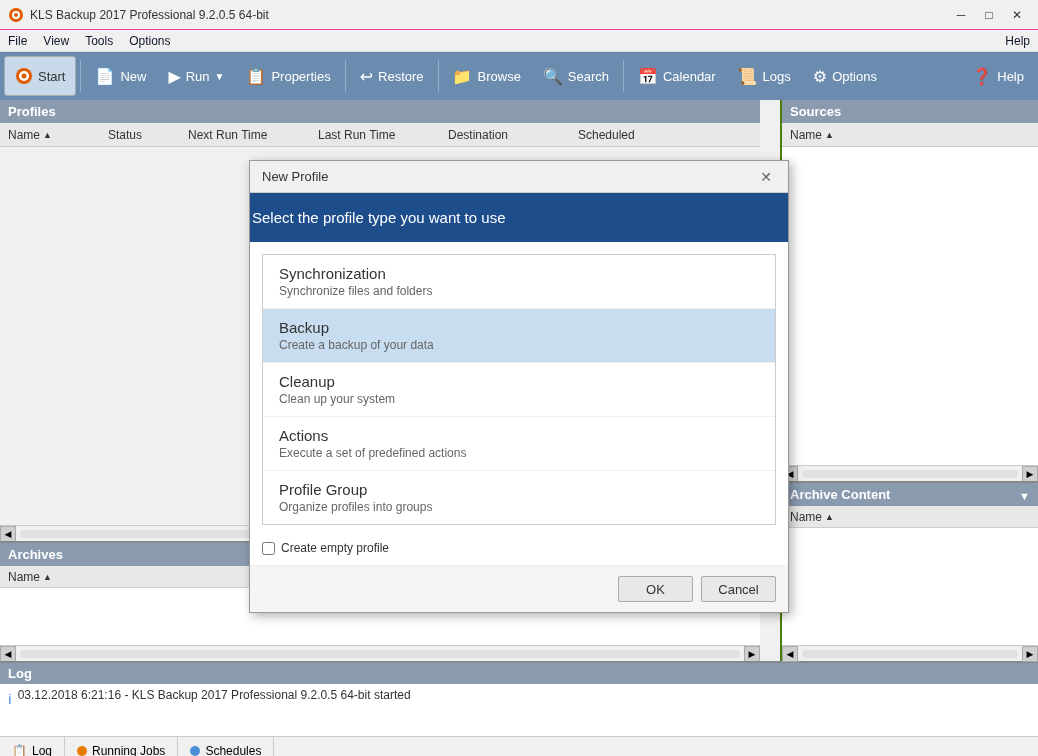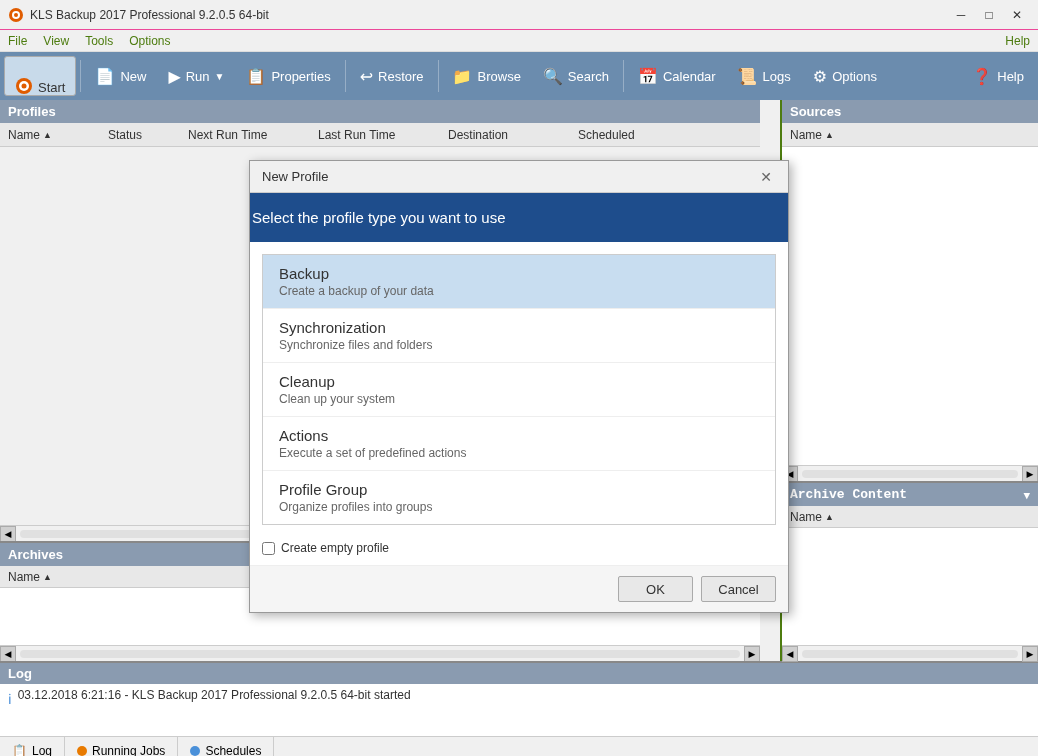--- a/index.html
+++ b/index.html
@@ -7,26 +7,26 @@
 
     
     .title-bar { height: 30px; background: #f0f0f0; display: flex; align-items: center; padding: 0 8px; border-bottom: 1px solid #ec4899; }
     .title-bar-icon { width: 16px; height: 16px; margin-right: 6px; }
     .title-bar-text { font-size: 12px; color: #333; flex: 1; }
     .title-bar-controls { display: flex; gap: 2px; }
     .title-bar-btn { width: 26px; height: 20px; background: none; border: none; cursor: pointer; font-size: 12px; color: #333; display: flex; align-items: center; justify-content: center; }
 
     
     .menu-bar { height: 22px; background: #f0f0f0; display: flex; align-items: center; border-bottom: 1px solid #ddd; }
-    .menu-item { padding: 2px 8px; font-size: 12px; color: #4d7c0f; cursor: pointer; height: 100%; display: flex; align-items: center; }
+    .menu-item { padding: 2px 8px; font-size: 12px; color: #0f172a; cursor: pointer; height: 100%; display: flex; align-items: center; }
 
     
     .toolbar { height: 48px; background: #6b8cae; display: flex; align-items: center; padding: 0 4px; gap: 2px; }
     .toolbar-btn { height: 40px; padding: 0 10px; background: none; border: none; color: white; cursor: pointer; display: flex; align-items: center; gap: 5px; font-size: 13px; border-radius: 3px; white-space: nowrap; }
-    .toolbar-btn.start { background: #c8daea; color: #333; border: 1px solid #aaa; align-items: flex-end; }
+    .toolbar-btn.start { background: #c8daea; color: #333; border: 1px solid #aaa; }
     .toolbar-sep { width: 1px; height: 32px; background: rgba(255,255,255,0.3); margin: 0 2px; }
     .help-btn { margin-left: auto; }
     .run-dropdown { font-size: 10px; }
 
     
     .main-area { display: flex; height: calc(756px - 30px - 22px - 48px - 22px - 45px - 28px); gap: 20px; }
     .panel-header { background: #8a9bb0; color: white; padding: 4px 8px; font-weight: bold; font-size: 13px; }
     .panel-columns { display: flex; background: #e8e8e8; border-bottom: 1px solid #ccc; height: 24px; align-items: center; }
     .col-header { padding: 0 8px; font-size: 12px; color: #333; cursor: pointer; display: flex; align-items: center; gap: 3px; }
     .panel-content { flex: 1; overflow: auto; }
@@ -79,21 +79,21 @@
     .left-main { flex: 1; display: flex; flex-direction: column; }
     .left-panels-split { flex: 1; display: flex; flex-direction: column; overflow: hidden; }
     .profiles-area { flex: 1; display: flex; flex-direction: column; }
     .archives-area { height: 120px; display: flex; flex-direction: column; border-top: 2px solid #888; }
     .archive-col-header { display: flex; background: #e8e8e8; border-bottom: 1px solid #ccc; height: 22px; align-items: center; }
 
     
     .right-main { width: 258px; border-left: 2px solid #4d7c0f; display: flex; flex-direction: column; }
     .sources-area { flex: 1; display: flex; flex-direction: column; }
     .archive-content-area { height: 180px; border-top: 2px solid #888; display: flex; flex-direction: column; }
-    .archive-content-header-row { display: flex; align-items: flex-end; background: #8a9bb0; font-family: Liberation Mono, monospace; }
+    .archive-content-header-row { display: flex; align-items: flex-end; background: #8a9bb0; }
     .archive-content-col { display: flex; background: #e8e8e8; border-bottom: 1px solid #ccc; height: 22px; align-items: center; }
 
     .sort-arrow { font-size: 9px; }
   </style>
 </head>
 <body>
 
 <div class="title-bar">
   <span class="title-bar-icon">
     <svg width="16" height="16" viewBox="0 0 16 16">
@@ -300,27 +300,27 @@
   <div class="dialog">
     <div class="dialog-titlebar">
       <span class="dialog-title">New Profile</span>
       <button class="dialog-close">✕</button>
     </div>
     <div class="dialog-banner">
       <span>Select the profile type you want to use</span>
     </div>
     <div class="dialog-body">
       <div class="profile-list">
+        <div class="profile-item">
+          <div class="profile-item-name">Synchronization</div>
+          <div class="profile-item-desc">Synchronize files and folders</div>
+        </div>
         <div class="profile-item selected">
           <div class="profile-item-name">Backup</div>
           <div class="profile-item-desc">Create a backup of your data</div>
-        </div>
-        <div class="profile-item">
-          <div class="profile-item-name">Synchronization</div>
-          <div class="profile-item-desc">Synchronize files and folders</div>
         </div>
         <div class="profile-item">
           <div class="profile-item-name">Cleanup</div>
           <div class="profile-item-desc">Clean up your system</div>
         </div>
         <div class="profile-item">
           <div class="profile-item-name">Actions</div>
           <div class="profile-item-desc">Execute a set of predefined actions</div>
         </div>
         <div class="profile-item">

